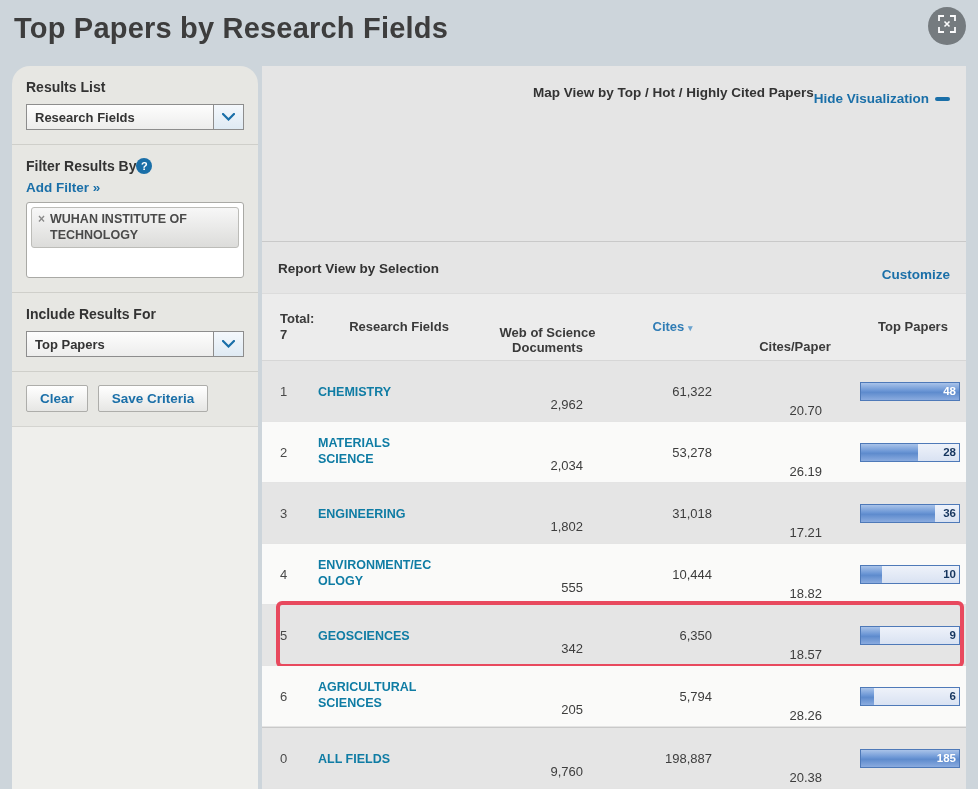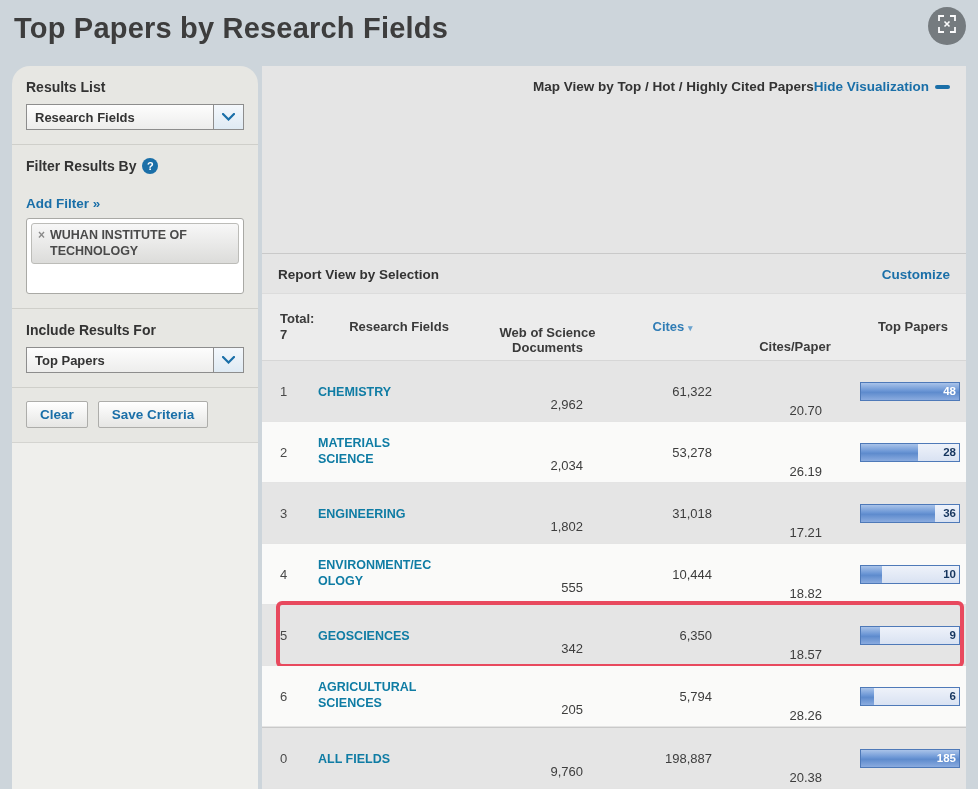--- a/index.html
+++ b/index.html
@@ -17,21 +17,21 @@
   .sidebar { width:246px; background:#e7e7e3; display:flex; flex-direction:column;border-radius:18px; }
   .side-sec { padding:13px 14px 14px 14px; }
   .side-sec + .side-sec { border-top:1px solid #cfcfca; }
   .side-label { font-size:14px; font-weight:bold; color:#333; margin-bottom:9px; }
   .dropdown { display:flex; height:26px; border:1px solid #8d8d8d; background:linear-gradient(#fdfdfd,#ededec);
     align-items:stretch; cursor:pointer; }
   .dd-value { flex:1; font-size:13px; font-weight:bold; color:#333; padding:5px 0 0 8px; }
   .dd-arrow { width:30px; border-left:1px solid #8d8d8d; background:linear-gradient(#f4f8fc,#dfeaf3);
     display:flex; align-items:center; justify-content:center; }
 
-  .filter-title-row { display:flex; align-items:center; gap:6px; margin-bottom:20px; }
+  .filter-title-row { display:flex; align-items:center; margin-bottom:4px; }
   .filter-title { font-size:14px; font-weight:bold; color:#333; }
   .help-icon { width:16px; height:16px; border-radius:50%; background:#1a6fa8; color:#fff; font-size:11px;
     font-weight:bold; display:flex; align-items:center; justify-content:center; cursor:pointer; }
   .filter-note { font-size:11.5px; font-style:italic; color:#9b9b97; font-weight:bold; line-height:1.3; margin-bottom:6px; }
   .add-filter { font-size:13.5px; font-weight:bold; color:#1a6fa8; text-decoration:none; display:inline-block; margin-bottom:7px; cursor:pointer; }
   .filter-box { background:#fff; border:1px solid #a9a9a5; border-radius:3px; height:76px; padding:4px; }
   .filter-tag { display:flex; gap:5px; background:linear-gradient(#f7f7f7,#dcdcda); border:1px solid #bcbcb8;
     border-radius:3px; padding:4px 6px; cursor:pointer; }
   .tag-x { color:#8a8a8a; font-size:12px; font-weight:bold; line-height:1.25; }
   .tag-text { font-size:12.5px; font-weight:bold; color:#4a4a4a; line-height:1.25; }
@@ -40,21 +40,21 @@
   .btn { background:linear-gradient(#ffffff,#e6e6e4); border:1px solid #adadaa; border-radius:2px;
     font-size:13.5px; font-weight:bold; color:#1a6fa8; padding:5px 13px; cursor:pointer;
     font-family:"Liberation Sans", sans-serif; }
   .side-fill { flex:1; background:#efefec; border-top:1px solid #d4d4d0; }
 
   
   .main { flex:1; background:#e5e5e5; display:flex; flex-direction:column;align-items:flex-end; }
   .panel-head { display:flex; justify-content:space-between; align-items:center; padding:13px 16px 11px 16px; }
   .panel-title { font-size:13.5px; font-weight:bold; color:#333; }
   .blue-link { font-size:13.5px; font-weight:bold; color:#1a6fa8; text-decoration:none; cursor:pointer;
-    display:flex; align-items:center; gap:6px; }
+    display:flex; align-items:center; gap:6px;margin-top:12px; }
   .minus-glyph { width:15px; height:4px; background:#1a6fa8; border-radius:2px; display:inline-block; }
 
   .map-wrap { position:relative; height:386px; border-top:1px solid #e2e2e2; overflow:hidden; }
   .map-svg { position:absolute; left:6px; top:26px; }
   .map-controls { position:absolute; left:14px; top:6px; }
   .legend { position:absolute; left:8px; bottom:11px; width:150px; height:22px;
     background:linear-gradient(to right,#ffffff,#bfdcb4 45%,#2f7d33 85%,#0d5014); }
   .legend-min { position:absolute; left:2px; top:3px; font-size:12.5px; color:#111; }
   .legend-max { position:absolute; left:52px; top:3px; font-size:12.5px; color:#111; }
 

